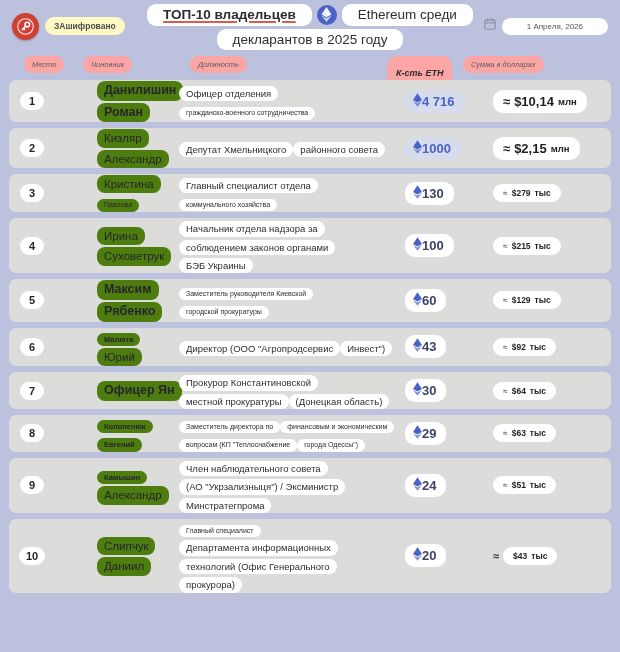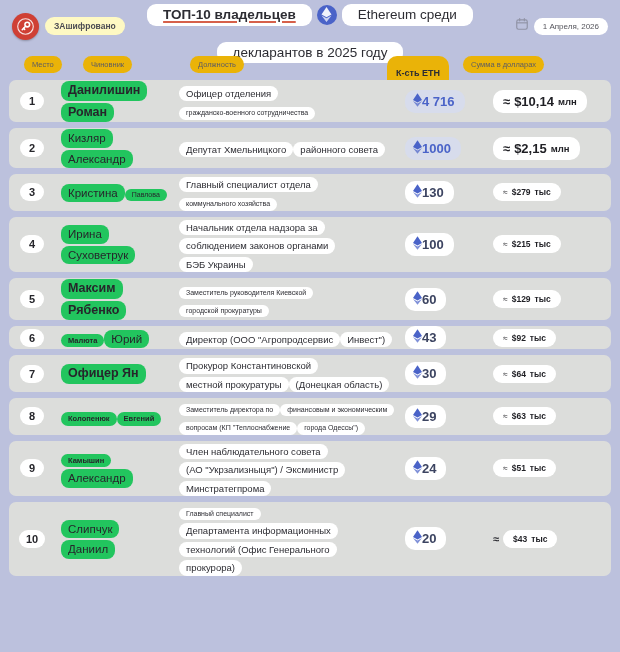--- a/index.html
+++ b/index.html
@@ -38,21 +38,21 @@
   .title-wrap {
     position: absolute; left: 50%; top: 4px;
     transform: translateX(-50%);
     width: 300px;
     text-align: center;
   }
   .title-line {
     display: flex; align-items: center; justify-content: center;
     gap: 5px; flex-wrap: nowrap;
   }
-  .title-line + .title-line { margin-top: 16px; }
+  .title-line + .title-line { margin-top: 3px; }
   .t-chip {
     background: #ffffff;
     border-radius: 9px;
     padding: 3px 16px;
     font-size: 13.5px;
     font-weight: 700;
     color: #2d2d33;
     white-space: nowrap;
     line-height: 1.15;
   }
@@ -70,38 +70,39 @@
     flex: 0 0 auto;
   }
 
   .date-wrap {
     margin-left: auto;
     display: flex; align-items: center; gap: 5px;
   }
   .cal-icon { opacity: .45; display: block; }
   .date-chip {
     background: #ffffff; color: #55555c;
-    font-size: 8px; padding: 4px 9px;
+    font-size: 8px; padding: 4px 25px;
     border-radius: 10px; white-space: nowrap;
   }
 
   
   .colheads {
     position: relative;
     height: 28px;
     margin: 0 8px;
   }
   .ch {
     position: absolute; top: 4px;
-    background: #eab308;
+    background: #fca5a5;
     border-radius: 10px;
     font-size: 7.5px;
     color: #5c5c63;
     padding: 4px 8px;
     white-space: nowrap;
+    font-style: italic;
   }
   .ch.bold { font-weight: 700; color: #2d2d33; font-size: 9px; padding: 12px 9px; }
 
   
   .rows { padding: 0 9px; }
   .row {
     position: relative;
     background: #dcdddb;
     border-radius: 7px;
     margin-bottom: 6px;
@@ -120,26 +121,27 @@
     min-width: 24px;
     text-align: center;
     font-size: 11px;
     font-weight: 700;
     color: #26262b;
     padding: 3px 7px;
   }
 
   .name-pill {
     display: inline-block;
-    background: #22c55e;
+    background: #4d7c0f;
     border-radius: 8px;
     padding: 2px 7px;
     color: #26262b;
     white-space: nowrap;
     line-height: 1.25;
+    margin-left: 36px;
   }
   .name-pill + .name-pill { margin-top: 2px; }
   .np-big   { font-size: 12.5px; font-weight: 700; }
   .np-small { font-size: 7.5px; font-weight: 700; }
   .np-mid   { font-size: 11.5px; font-weight: 400; }
   .np-tiny  { font-size: 7px; font-weight: 400; }
 
   .pos-block { display: inline-block; }
   .pos-line {
     display: inline-block;

